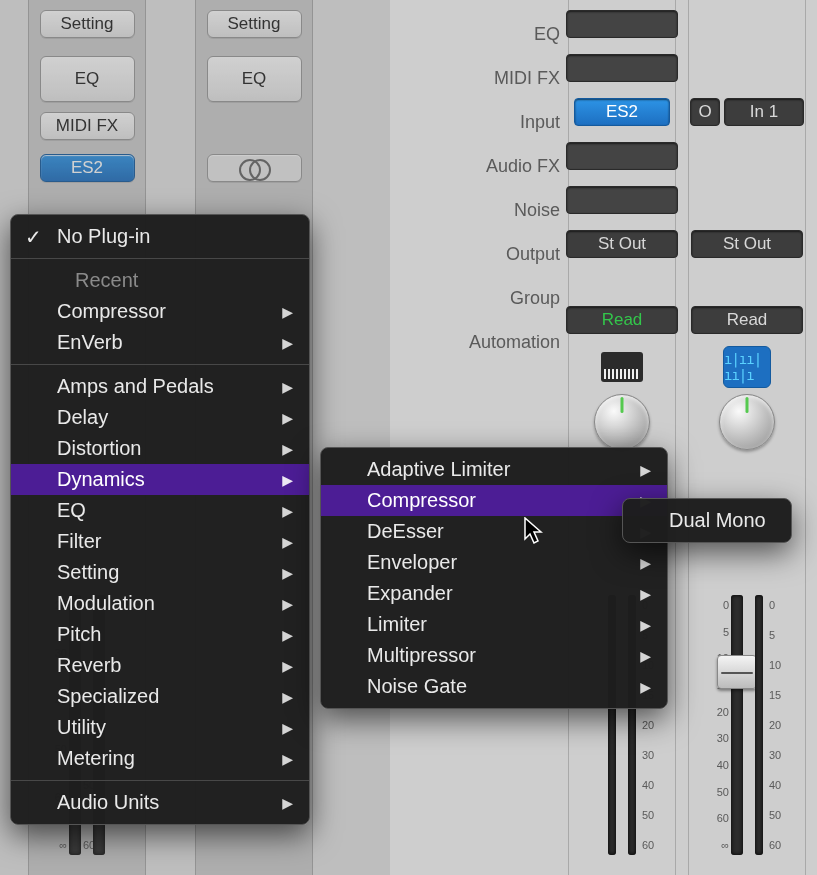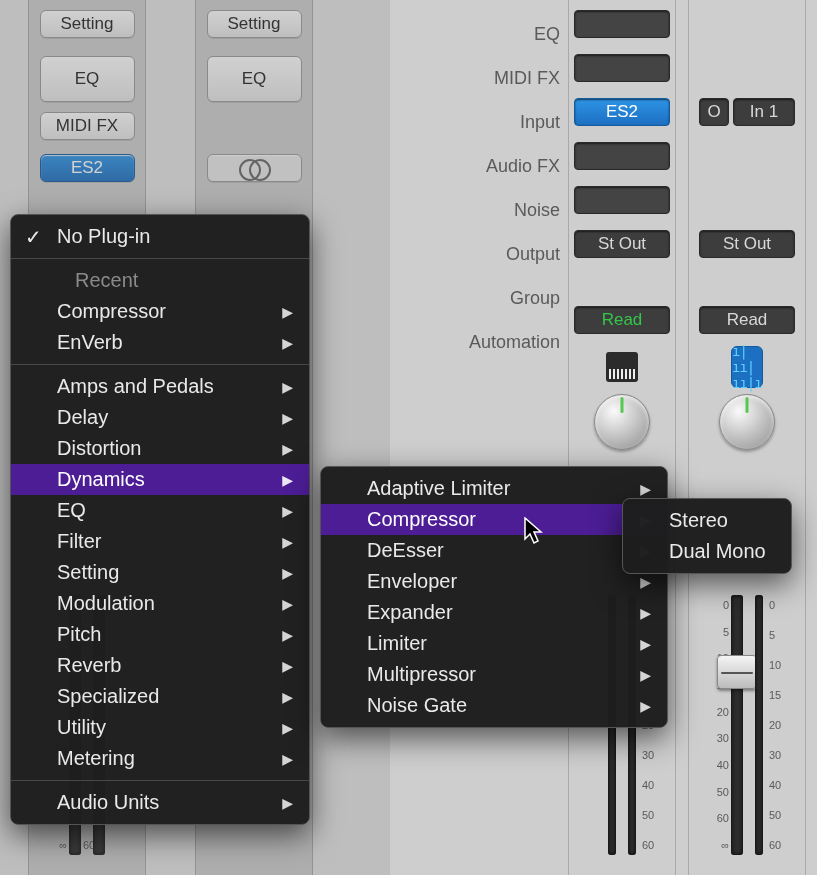--- a/index.html
+++ b/index.html
@@ -30,21 +30,21 @@
     border: 1px solid #9a9a9a;
     background: linear-gradient(#fdfdfd,#e5e5e5);
     display: flex;
     align-items: center;
     justify-content: center;
     font-size: 17px;
     color: #222;
     box-shadow: inset 0 1px 1px rgba(255,255,255,.8), 0 1px 0 rgba(0,0,0,.1);
   }
   .slot {
-    width: 96px;
+    width: 112px;
     height: 28px;
     border-radius: 4px;
     background: #3d3d3d;
     border: 1px solid #2a2a2a;
     box-shadow: inset 0 1px 2px rgba(0,0,0,.6);
     display: flex; align-items: center; justify-content: center;
     color: #d8d8d8;
     font-size: 17px;
   }
   .slot.dim-empty { background:#444; }
@@ -93,21 +93,21 @@
   
   .pan {
     width:56px;height:56px;border-radius:50%;
     background:radial-gradient(circle at 35% 30%, #fafafa, #bdbdbd 55%, #8d8d8d);
     border:1px solid #888;position:relative;margin:6px auto 0;
     box-shadow:inset 0 2px 4px rgba(255,255,255,.7), 0 2px 3px rgba(0,0,0,.3);
   }
   .pan::after{content:"";position:absolute;left:50%;top:2px;width:3px;height:16px;background:#55c94f;border-radius:2px;transform:translateX(-50%);}
 
   
-  .iconbox{width:32px;height:42px;border-radius:6px;display:flex;align-items:center;justify-content:center;}
+  .iconbox{width:48px;height:42px;border-radius:6px;display:flex;align-items:center;justify-content:center;}
   .iconbox.audio{background:#1d6fc1;border:1px solid #145a9e;}
 
   
   .menu {
     position:absolute;
     background: rgba(30,30,30,.98);
     border:1px solid #555;
     border-radius:8px;
     padding:6px 0;
     color:#e9e9e9;
@@ -246,21 +246,21 @@
   </div>
 </div>
 
 <div class="strip strip-r" style="left:688px;width:118px">
   <div style="height:28px"></div>
   <div style="height:16px"></div>
   <div style="height:28px"></div>
   <div style="height:16px"></div>
   <div style="display:flex;gap:4px;">
     <div class="slot" style="width:30px">O</div>
-    <div class="slot" style="width:62px">In 1</div>
+    <div class="slot" style="width:80px">In 1</div>
   </div>
   <div style="height:16px"></div>
   <div style="height:28px"></div>
   <div style="height:16px"></div>
   <div style="height:28px"></div>
   <div style="height:16px"></div>
   <div class="slot">St Out</div>
   <div style="height:16px"></div>
   <div style="height:28px"></div>
   <div style="height:4px"></div>
@@ -381,21 +381,21 @@
         <span class="arr">▶</span>
       </div>
     </div>
   <hr>
   <div class="item">
       <span>Audio Units</span>
       <span class="arr">▶</span>
     </div>
 </div>
 
-<div class="menu" id="menu2" style="left:320px;top:466px;width:348px;">
+<div class="menu" id="menu2" style="left:320px;top:447px;width:348px;">
   <div id="menu2-items">
       <div class="item">
         <span>Adaptive Limiter</span>
         <span class="arr">▶</span>
       </div>
       <div class="item sel">
         <span>Compressor</span>
         <span class="arr">▶</span>
       </div>
       <div class="item">
@@ -420,24 +420,20 @@
       </div>
       <div class="item">
         <span>Noise Gate</span>
         <span class="arr">▶</span>
       </div>
     </div>
 </div>
 
 <div class="menu" id="menu3" style="left:622px;top:498px;width:170px;">
   <div id="menu3-items">
-      <div class="item">
-        <span>Stereo</span>
-        <span></span>
-      </div>
       <div class="item">
         <span>Dual Mono</span>
         <span></span>
       </div>
     </div>
 </div>
 
 <svg class="cursor" width="22" height="28" viewBox="0 0 22 28">
   <path d="M1 1 L1 22 L6 17 L10 26 L14 24 L10 15 L17 15 Z" fill="#000" stroke="#fff" stroke-width="1.5"></path>
 </svg>

